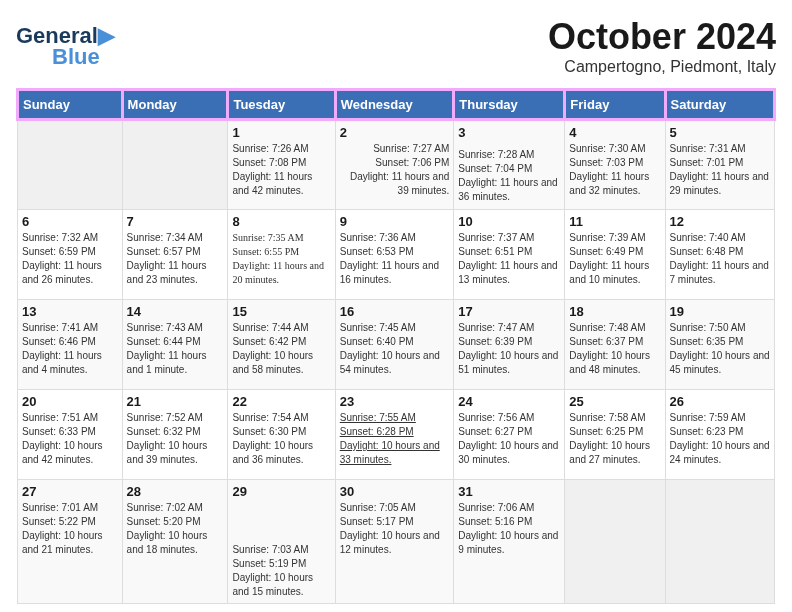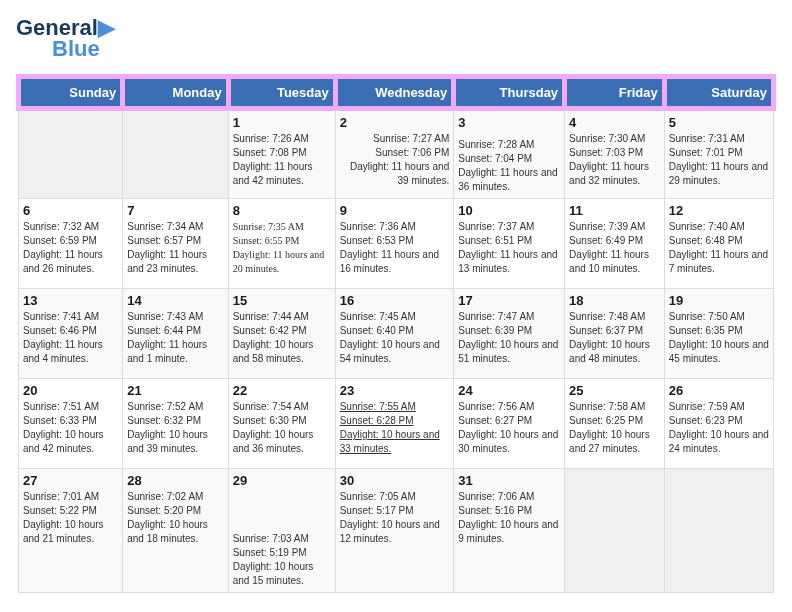--- a/index.html
+++ b/index.html
@@ -17,20 +17,21 @@
       margin-bottom: 12px;
     }
     .logo {
       display: flex;
       flex-direction: column;
       align-items: flex-start;
     }
     .logo-row {
       display: flex;
       align-items: center;
+      margin-top: 8px;
     }
     .title-block {
       text-align: right;
     }
     .month-title {
       font-size: 36px;
       font-weight: bold;
       color: #1a1a1a;
     }
     .location {
@@ -41,24 +42,24 @@
       width: 100%;
       border-collapse: collapse;
       font-size: 11px;
     }
     thead tr {
       background-color: #3a6eb5;
       color: white;
     }
     thead th {
       padding: 6px 4px;
-      text-align: right;
+      text-align: left;
       font-size: 13px;
       font-weight: bold;
-      border: 5px solid #f0abfc;
+      border: 3px solid #f0abfc;
     }
     tbody tr {
       border-bottom: 1px solid #ccc;
     }
     tbody td {
       padding: 4px 4px;
       vertical-align: top;
       border: 1px solid #ddd;
       min-height: 80px;
       height: 90px;
@@ -89,20 +90,24 @@
 
 <div class="header">
   <div class="logo">
     <div class="logo-row">
       <div style="font-size:22px; font-weight:bold; color:#1a3a5c; line-height:1.1;">
         General<span style="color:#4a90d9;">▶</span>
       </div>
     </div>
     <div style="font-size:22px; font-weight:bold; color:#4a90d9; margin-top:-4px;margin-left:36px;">Blue</div>
   </div>
+  <div class="title-block">
+    <div class="month-title">October 2024</div>
+    <div class="location">Campertogno, Piedmont, Italy</div>
+  </div>
 </div>
 
 <table>
   <thead>
     <tr>
     <th>Sunday</th>
         <th>Monday</th>
         <th>Tuesday</th>
         <th>Wednesday</th>
         <th>Thursday</th>

